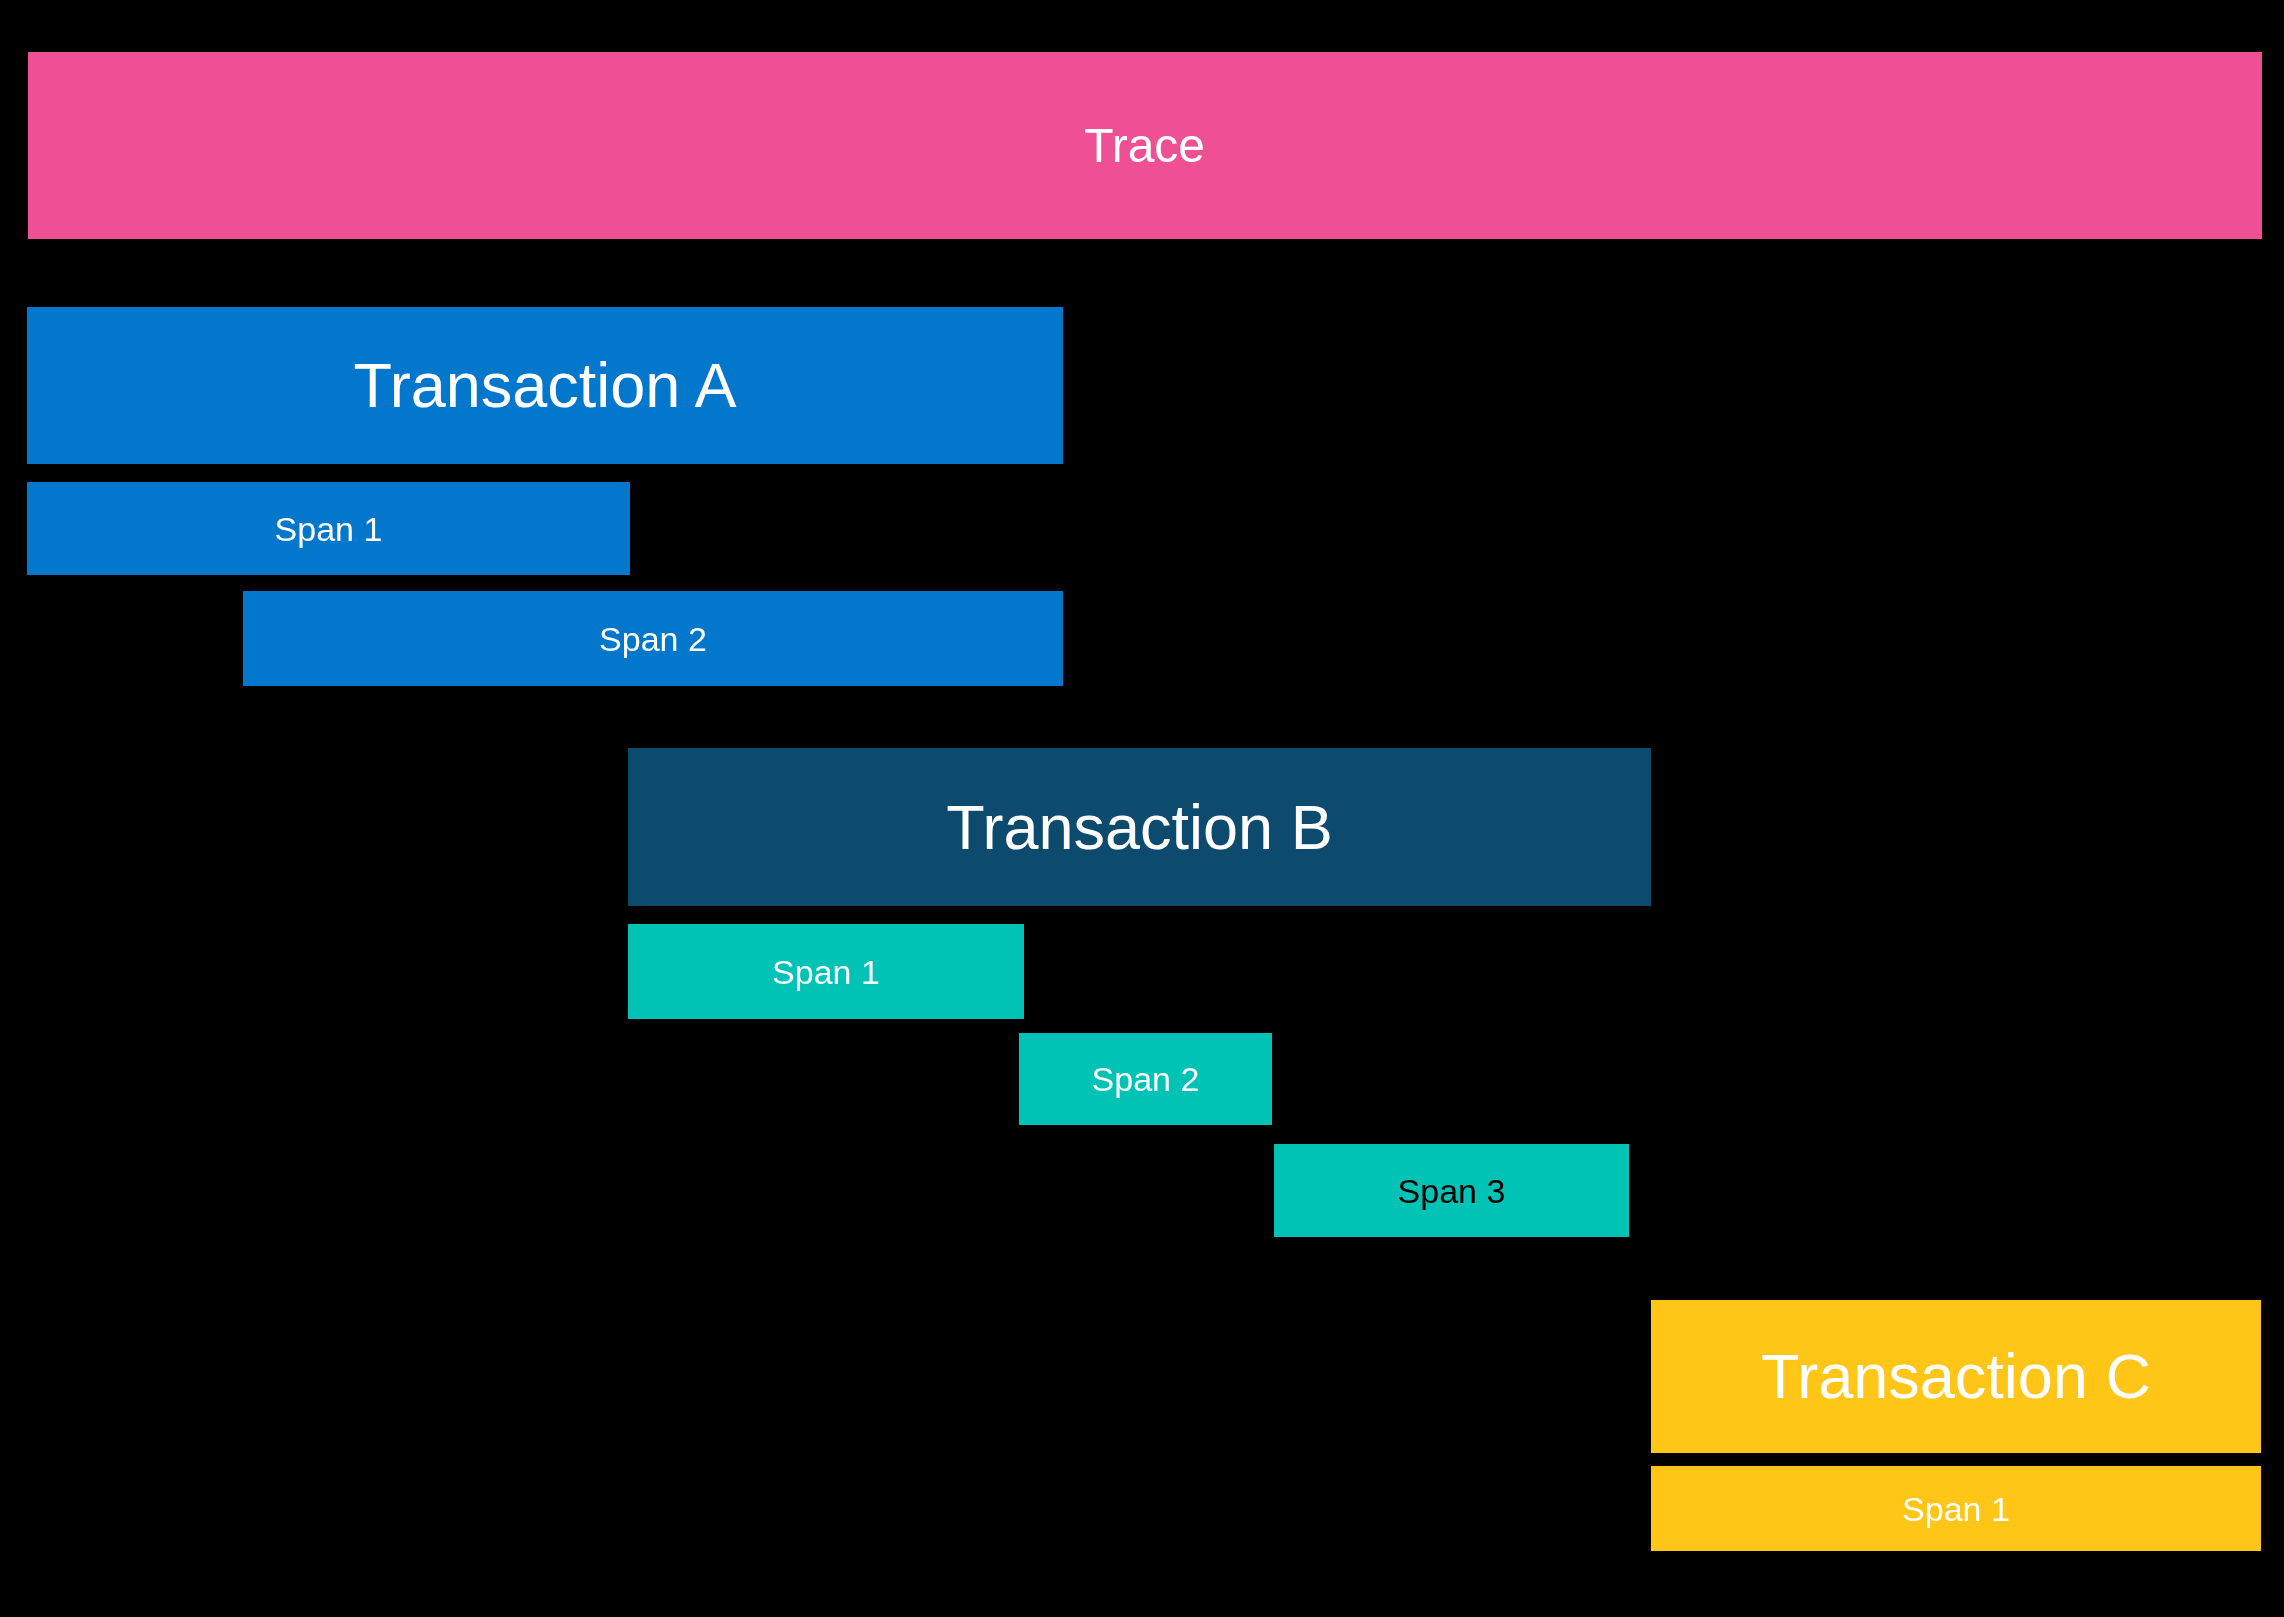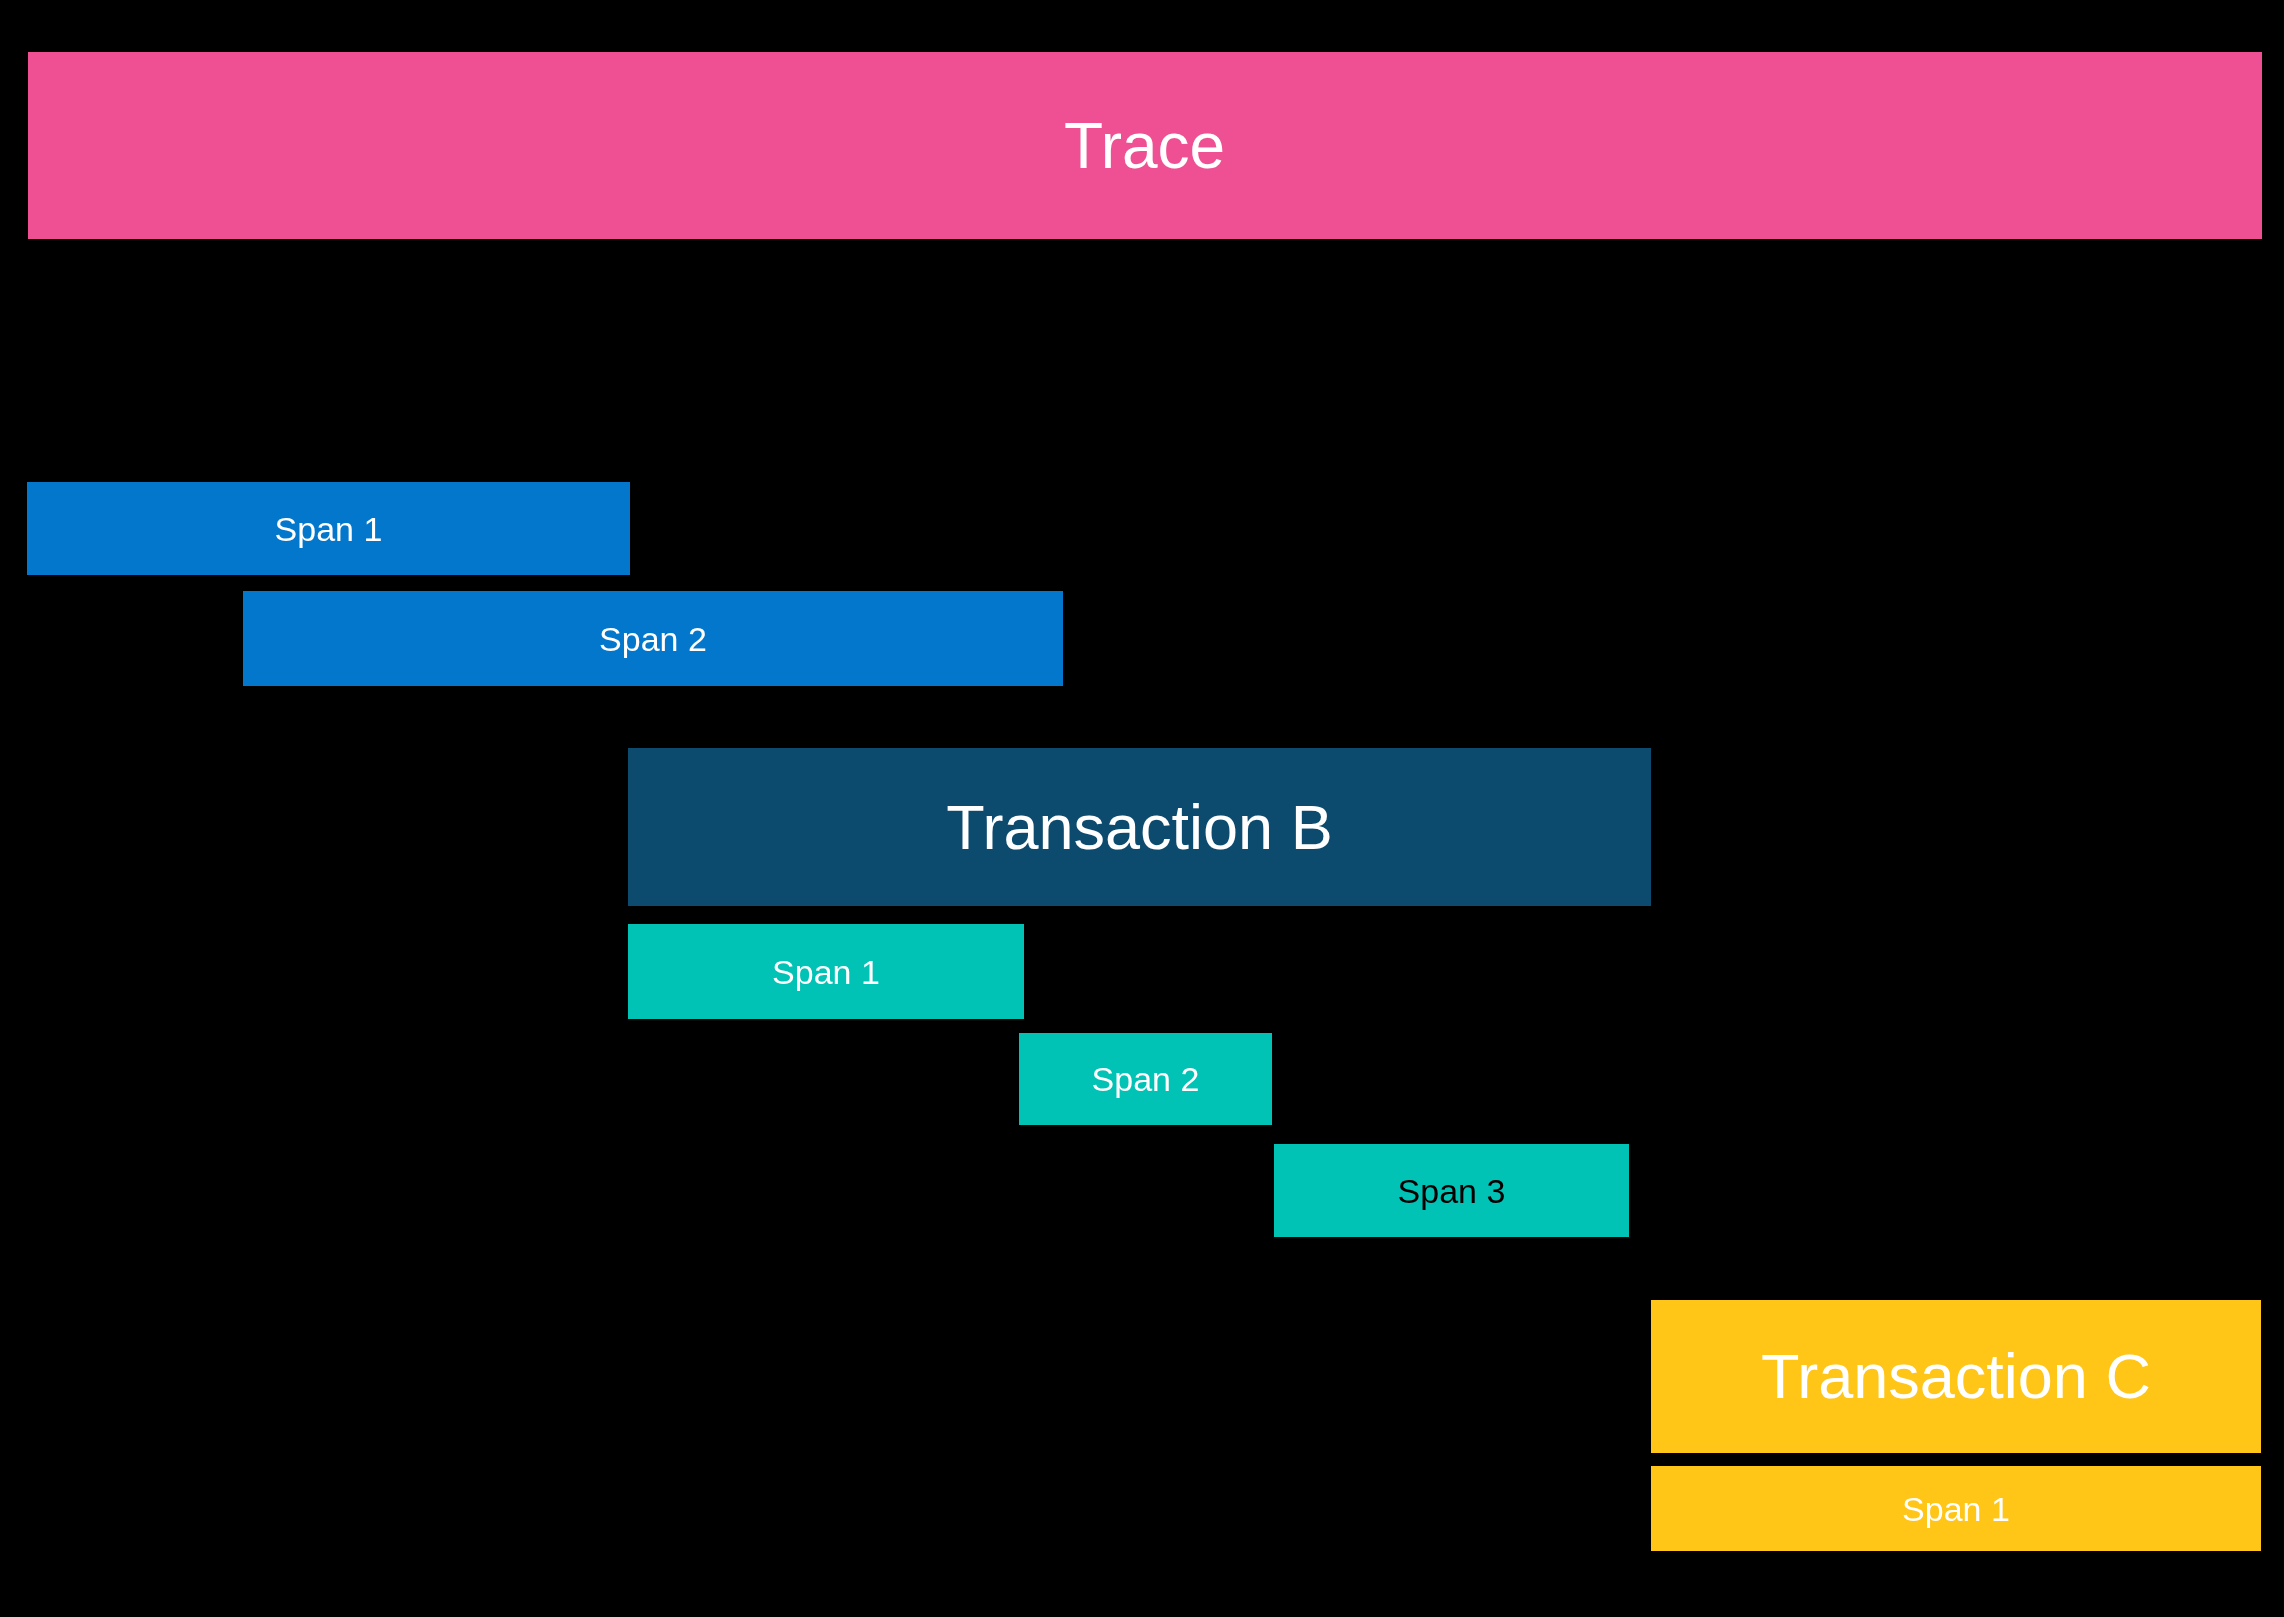--- a/index.html
+++ b/index.html
@@ -26,30 +26,33 @@
     font-weight: 400;
     line-height: 1;
     white-space: nowrap;
     overflow: hidden;
     user-select: none;
   }
   .bar-label {
     display: block;
     text-align: center;
   }
-  .lvl-trace  { font-size: 64px; }
+  .lvl-trace  { font-size: 48px; }
   .lvl-txn    { font-size: 63px; }
   .lvl-span   { font-size: 34px; }
 </style>
 </head>
 <body>
 
 <div id="canvas" style="width: 2284px; height: 1618px; background: rgb(0, 0, 0);">
     <div class="bar lvl-trace" style="left: 27.6px; top: 52px; width: 2234px; height: 187px; background: rgb(239, 80, 147); color: rgb(255, 255, 255);">
       <span class="bar-label">Trace</span>
+    </div>
+    <div class="bar lvl-txn" style="left: 27px; top: 307px; width: 1036px; height: 157px; background: rgb(2, 119, 204); color: rgb(255, 255, 255);">
+      <span class="bar-label">Transaction A</span>
     </div>
     <div class="bar lvl-span" style="left: 27px; top: 482px; width: 603px; height: 93px; background: rgb(2, 119, 204); color: rgb(255, 255, 255);">
       <span class="bar-label">Span 1</span>
     </div>
     <div class="bar lvl-span" style="left: 243px; top: 591px; width: 820px; height: 95px; background: rgb(2, 119, 204); color: rgb(255, 255, 255);">
       <span class="bar-label">Span 2</span>
     </div>
     <div class="bar lvl-txn" style="left: 628px; top: 748px; width: 1023px; height: 158px; background: #0c4a6e; color: rgb(255, 255, 255);">
       <span class="bar-label">Transaction B</span>
     </div>

